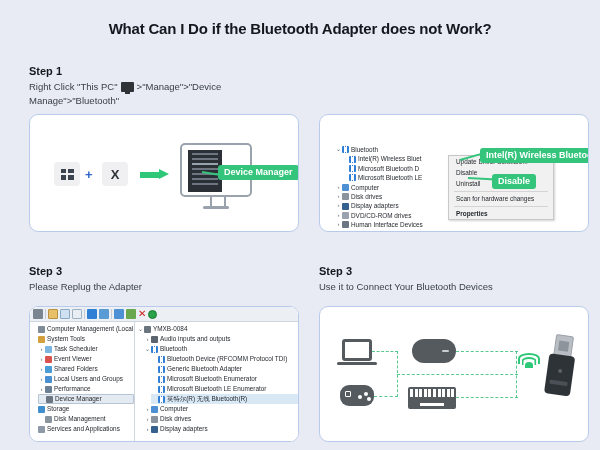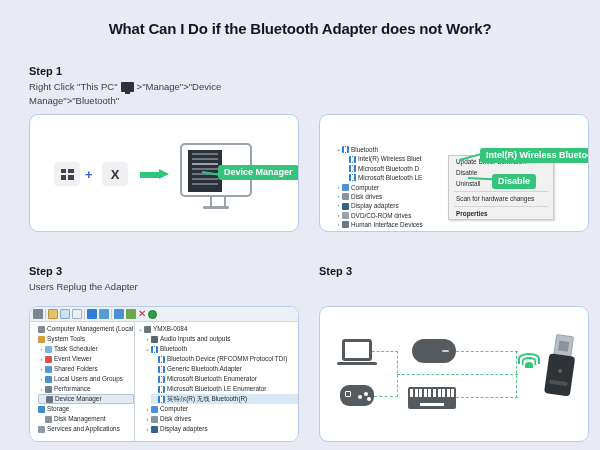--- a/index.html
+++ b/index.html
@@ -298,21 +298,21 @@
 
       <div class="leader lead-intel"></div>
       <div class="callout call-intel">Intel(R) Wireless Bluetooth</div>
       <div class="leader lead-dis"></div>
       <div class="callout call-dis">Disable</div>
     </div>
   </div>
 
   <div class="step step-3">
     <div class="step-head">Step 3</div>
-    <div class="step-desc">Users Replug the Adapter</div>
+    <div class="step-desc">Please Replug the Adapter</div>
 
     <div class="panel p3">
       <div class="cm">
         <div class="cm-toolbar">
           <span class="tb tb-a"></span>
           <span class="tb-sep"></span>
           <span class="tb tb-b"></span>
           <span class="tb tb-c"></span>
           <span class="tb tb-d"></span>
           <span class="tb-sep"></span>
@@ -439,20 +439,21 @@
                 <span>Display adapters</span>
               </div>
             </div>
         </div>
       </div>
     </div>
   </div>
 
   <div class="step step-4">
     <div class="step-head">Step 3</div>
+    <div class="step-desc">Use it to Connect Your Bluetooth Devices</div>
 
     <div class="panel p4">
 
       <div class="dash" style="left:52px;top:44px;width:26px;height:0;border-width:1.5px 0 0 0;"></div>
       <div class="dash" style="left:54px;top:89px;width:24px;height:0;border-width:1.5px 0 0 0;"></div>
       <div class="dash" style="left:77px;top:44px;width:0;height:46px;border-width:0 0 0 1.5px;"></div>
       <div class="dash" style="left:136px;top:44px;width:62px;height:0;border-width:1.5px 0 0 0;"></div>
       <div class="dash" style="left:136px;top:90px;width:62px;height:0;border-width:1.5px 0 0 0;"></div>
       <div class="dash" style="left:196px;top:44px;width:0;height:47px;border-width:0 0 0 1.5px;"></div>
       <div class="dash" style="left:77px;top:67px;width:121px;height:0;border-width:1.5px 0 0 0;"></div>

